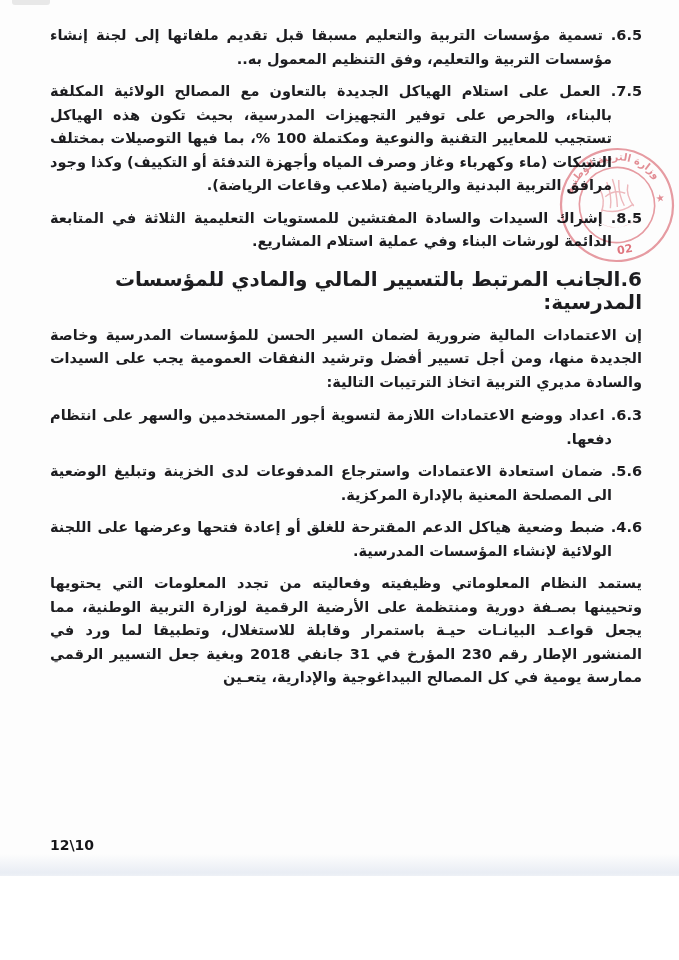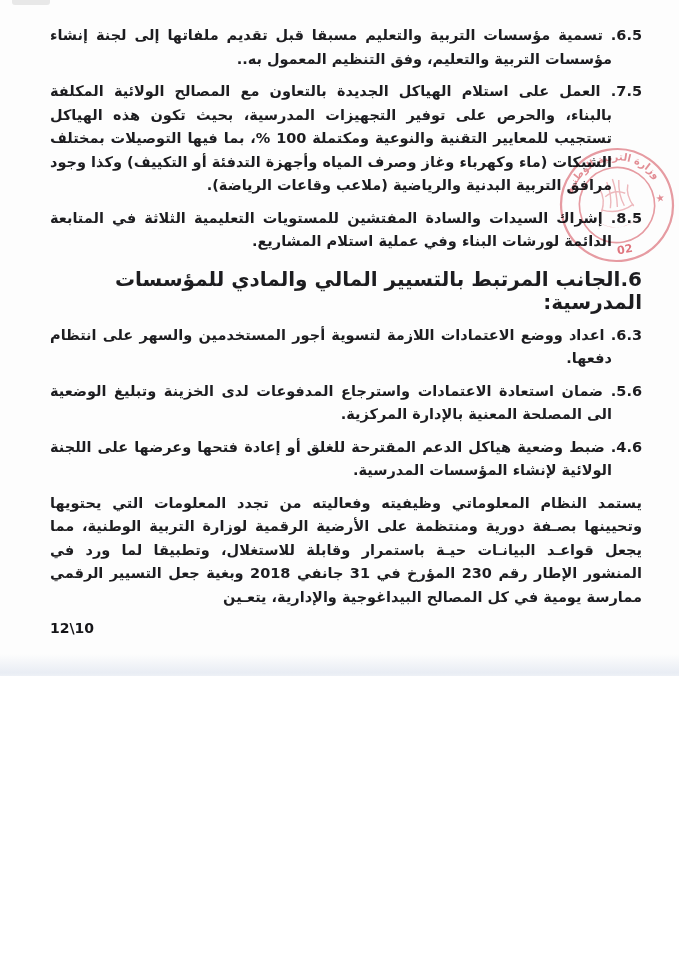--- a/index.html
+++ b/index.html
@@ -1,18 +1,18 @@
 <!DOCTYPE html>
 <html lang="ar"><head>
 <meta charset="utf-8">
 <style>
   html,body{margin:0;padding:0;background:#ffffff;}
   .page{
     position:relative;
-    width:679px;height:676px;
+    width:679px;height:876px;
     background:#fdfdfd;
     overflow:hidden;
     font-family:"DejaVu Sans",sans-serif;
     font-weight:700;
     color:#1d1d20;
     direction:rtl;
   }
   .content{
     position:absolute;
     top:24px;right:37px;left:50px;
@@ -29,21 +29,21 @@
   .sec-heading{
     font-size:20px;
     margin:14px 0 9px;
     text-align:right;
     font-weight:800;
   }
   .intro{margin:0 0 10px;}
   .para{margin:0;}
   .page-number{
     position:absolute;
-    left:50px;bottom:40px;
+    left:50px;bottom:23px;
     direction:ltr;
     font-size:14px;
     font-weight:700;
     color:#151518;
   }
   .bottom-band{
     position:absolute;
     left:0;right:0;bottom:0;height:22px;
     background:linear-gradient(180deg, rgba(253,253,253,0) 0%, #e9edf4 85%, #eef1f6 100%);
   }
@@ -81,20 +81,21 @@
         <span>العمل على استلام الهياكل الجديدة بالتعاون مع المصالح الولائية المكلفة بالبناء، والحرص على توفير التجهيزات المدرسية، بحيث تكون هذه الهياكل تستجيب للمعايير التقنية والنوعية ومكتملة 100 ‎%، بما فيها التوصيلات بمختلف الشبكات (ماء وكهرباء وغاز وصرف المياه وأجهزة التدفئة أو التكييف) وكذا وجود مرافق التربية البدنية والرياضية (ملاعب وقاعات الرياضة).</span>
       </p>
       <p class="item">
         <span class="num">8.5.</span>
         <span>إشراك السيدات والسادة المفتشين للمستويات التعليمية الثلاثة في المتابعة الدائمة لورشات البناء وفي عملية استلام المشاريع.</span>
       </p>
     </section>
 
     <h2 class="sec-heading">6.الجانب المرتبط بالتسيير المالي والمادي للمؤسسات المدرسية:</h2>
 
+    <p class="intro">إن الاعتمادات المالية ضرورية لضمان السير الحسن للمؤسسات المدرسية وخاصة الجديدة منها، ومن أجل تسيير أفضل وترشيد النفقات العمومية يجب على السيدات والسادة مديري التربية اتخاذ الترتيبات التالية:</p>
 
     <section>
       <p class="item">
         <span class="num">6.3.</span>
         <span>اعداد ووضع الاعتمادات اللازمة لتسوية أجور المستخدمين والسهر على انتظام دفعها.</span>
       </p>
       <p class="item">
         <span class="num">5.6.</span>
         <span>ضمان استعادة الاعتمادات واسترجاع المدفوعات لدى الخزينة وتبليغ الوضعية الى المصلحة المعنية بالإدارة المركزية.</span>
       </p>

